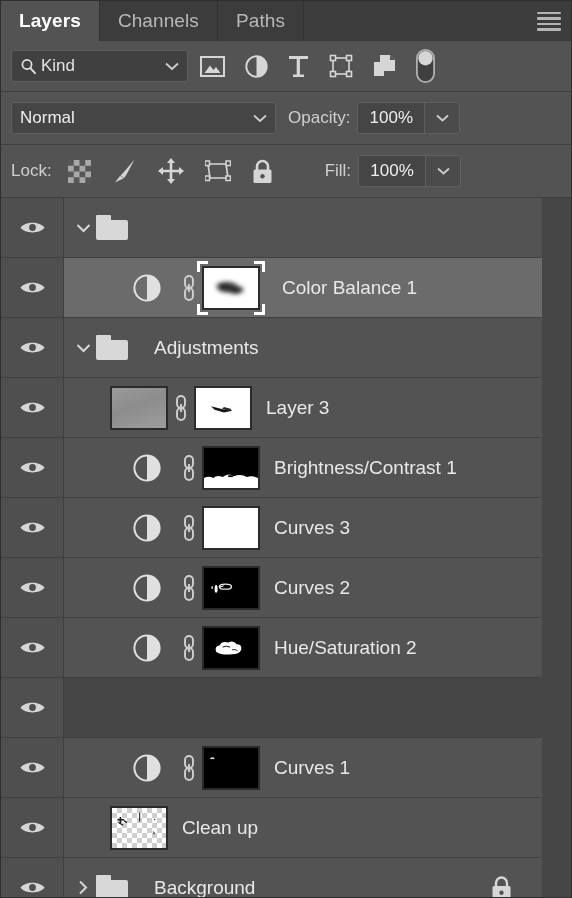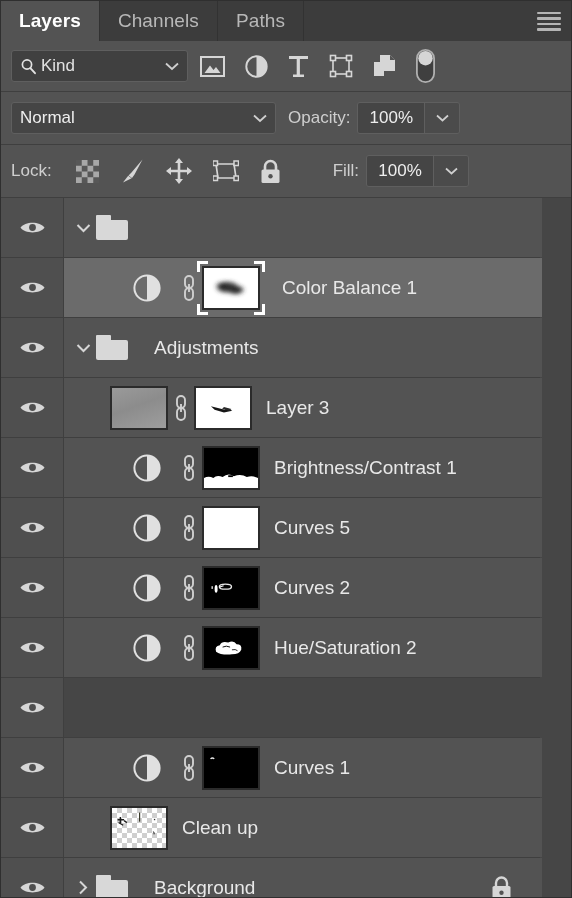--- a/index.html
+++ b/index.html
@@ -167,21 +167,21 @@
   .lockrow {
     height: 53px;
     background: #535353;
     display: flex;
     align-items: center;
     padding: 0 10px;
     flex: 0 0 auto;
     border-bottom: 1px solid #3f3f3f;
     box-sizing: border-box;
   }
-  .lockrow .locklabel { font-size: 17px; color: #cfcfcf; margin-right: 24px; }
+  .lockrow .locklabel { font-size: 17px; color: #cfcfcf; margin-right: 16px; }
   .lockicons { display: flex; align-items: center; gap: 21px; }
 
   
   .layerlist {
     flex: 1 1 auto;
     background: #464646;
     overflow: hidden;
     position: relative;
   }
   .layerrow {
@@ -650,21 +650,21 @@
             <path d="M7 3 a4 4 0 0 1 4 4 v4 a4 4 0 0 1 -8 0 v-4 a4 4 0 0 1 4 -4 z" fill="none" stroke="#cfcfcf" stroke-width="1.9"></path>
             <path d="M7 27 a4 4 0 0 0 4 -4 v-4 a4 4 0 0 0 -8 0 v4 a4 4 0 0 0 4 4 z" fill="none" stroke="#cfcfcf" stroke-width="1.9"></path>
             <line x1="7" y1="11" x2="7" y2="19" stroke="#cfcfcf" stroke-width="1.9"></line>
           </svg>
         </div>
         <div class="thumb">
           <svg width="100%" height="100%" viewBox="0 0 58 44" preserveAspectRatio="none">
             <rect width="58" height="44" fill="#ffffff"></rect>
           </svg>
         </div>
-        <div class="layername">Curves 5</div>
+        <div class="layername">Curves 3</div>
       </div>
     </div>
 
     <div class="layerrow">
       <div class="eyecell">
         <svg class="icon-svg" width="27" height="17" viewBox="0 0 27 17">
           <path d="M1.5 8.5 C6 2 21 2 25.5 8.5 C21 15 6 15 1.5 8.5 Z" fill="#d6d6d6"></path>
           <circle cx="13.5" cy="8.5" r="3.4" fill="#4f4f4f"></circle>
         </svg>
       </div>

